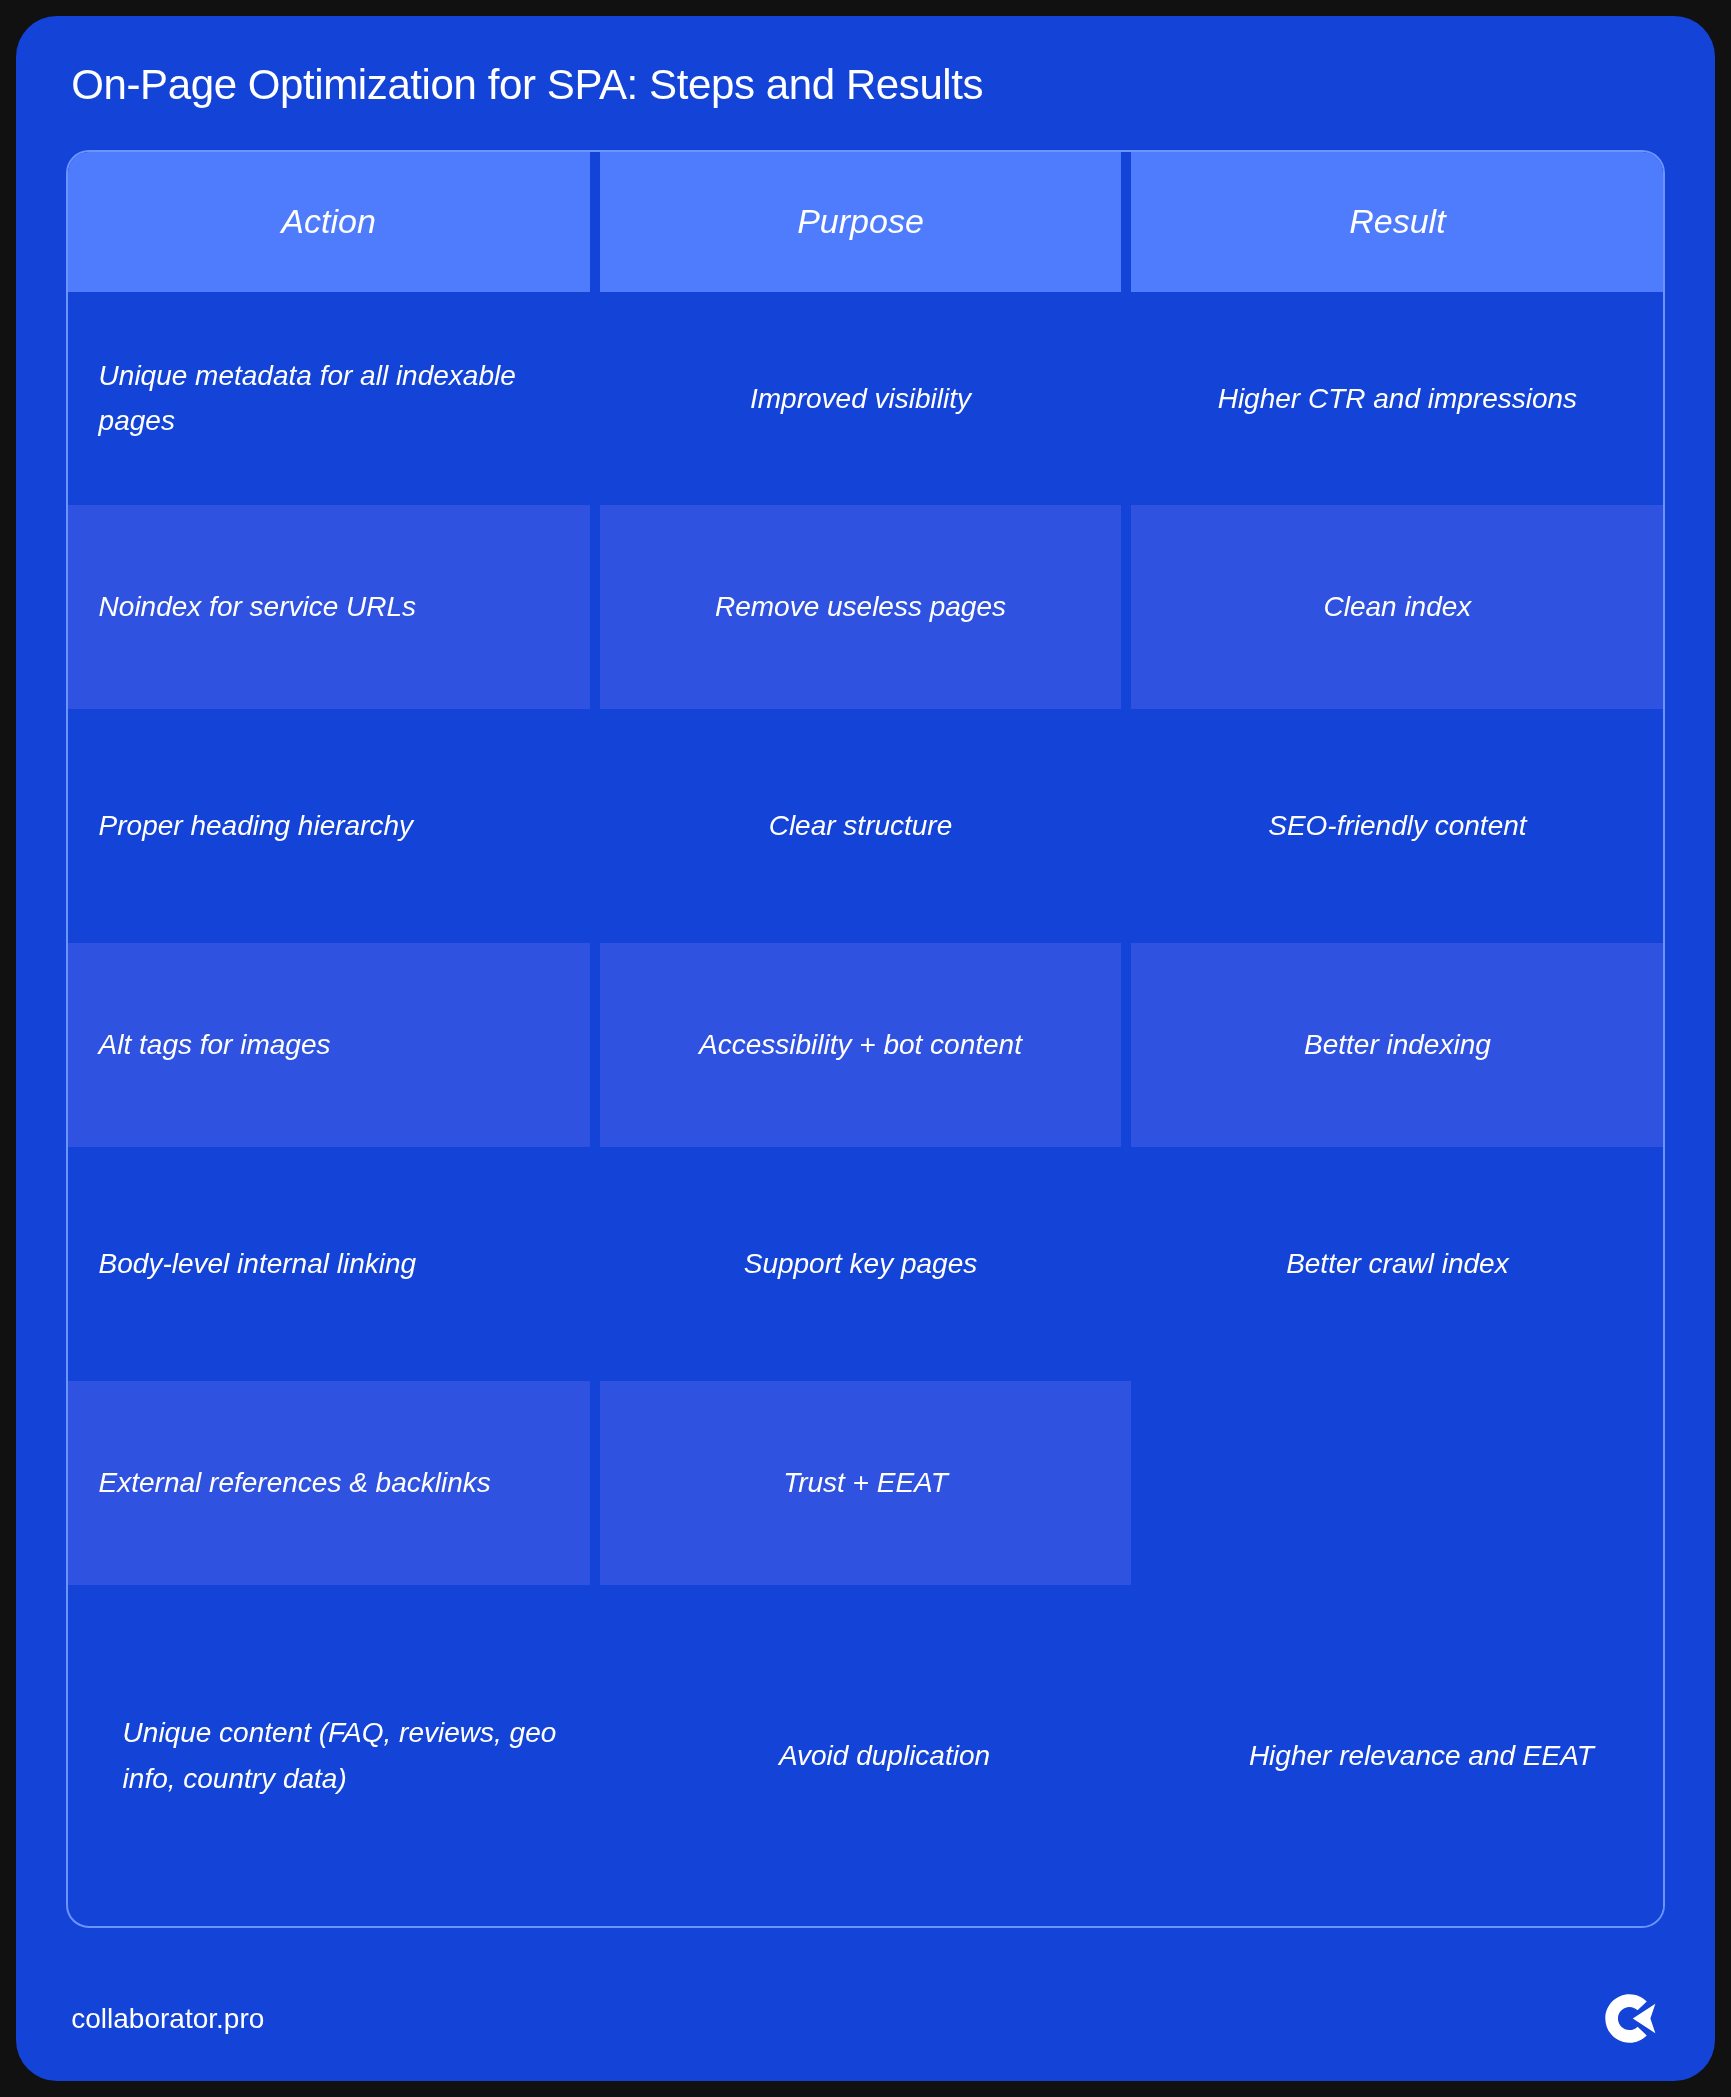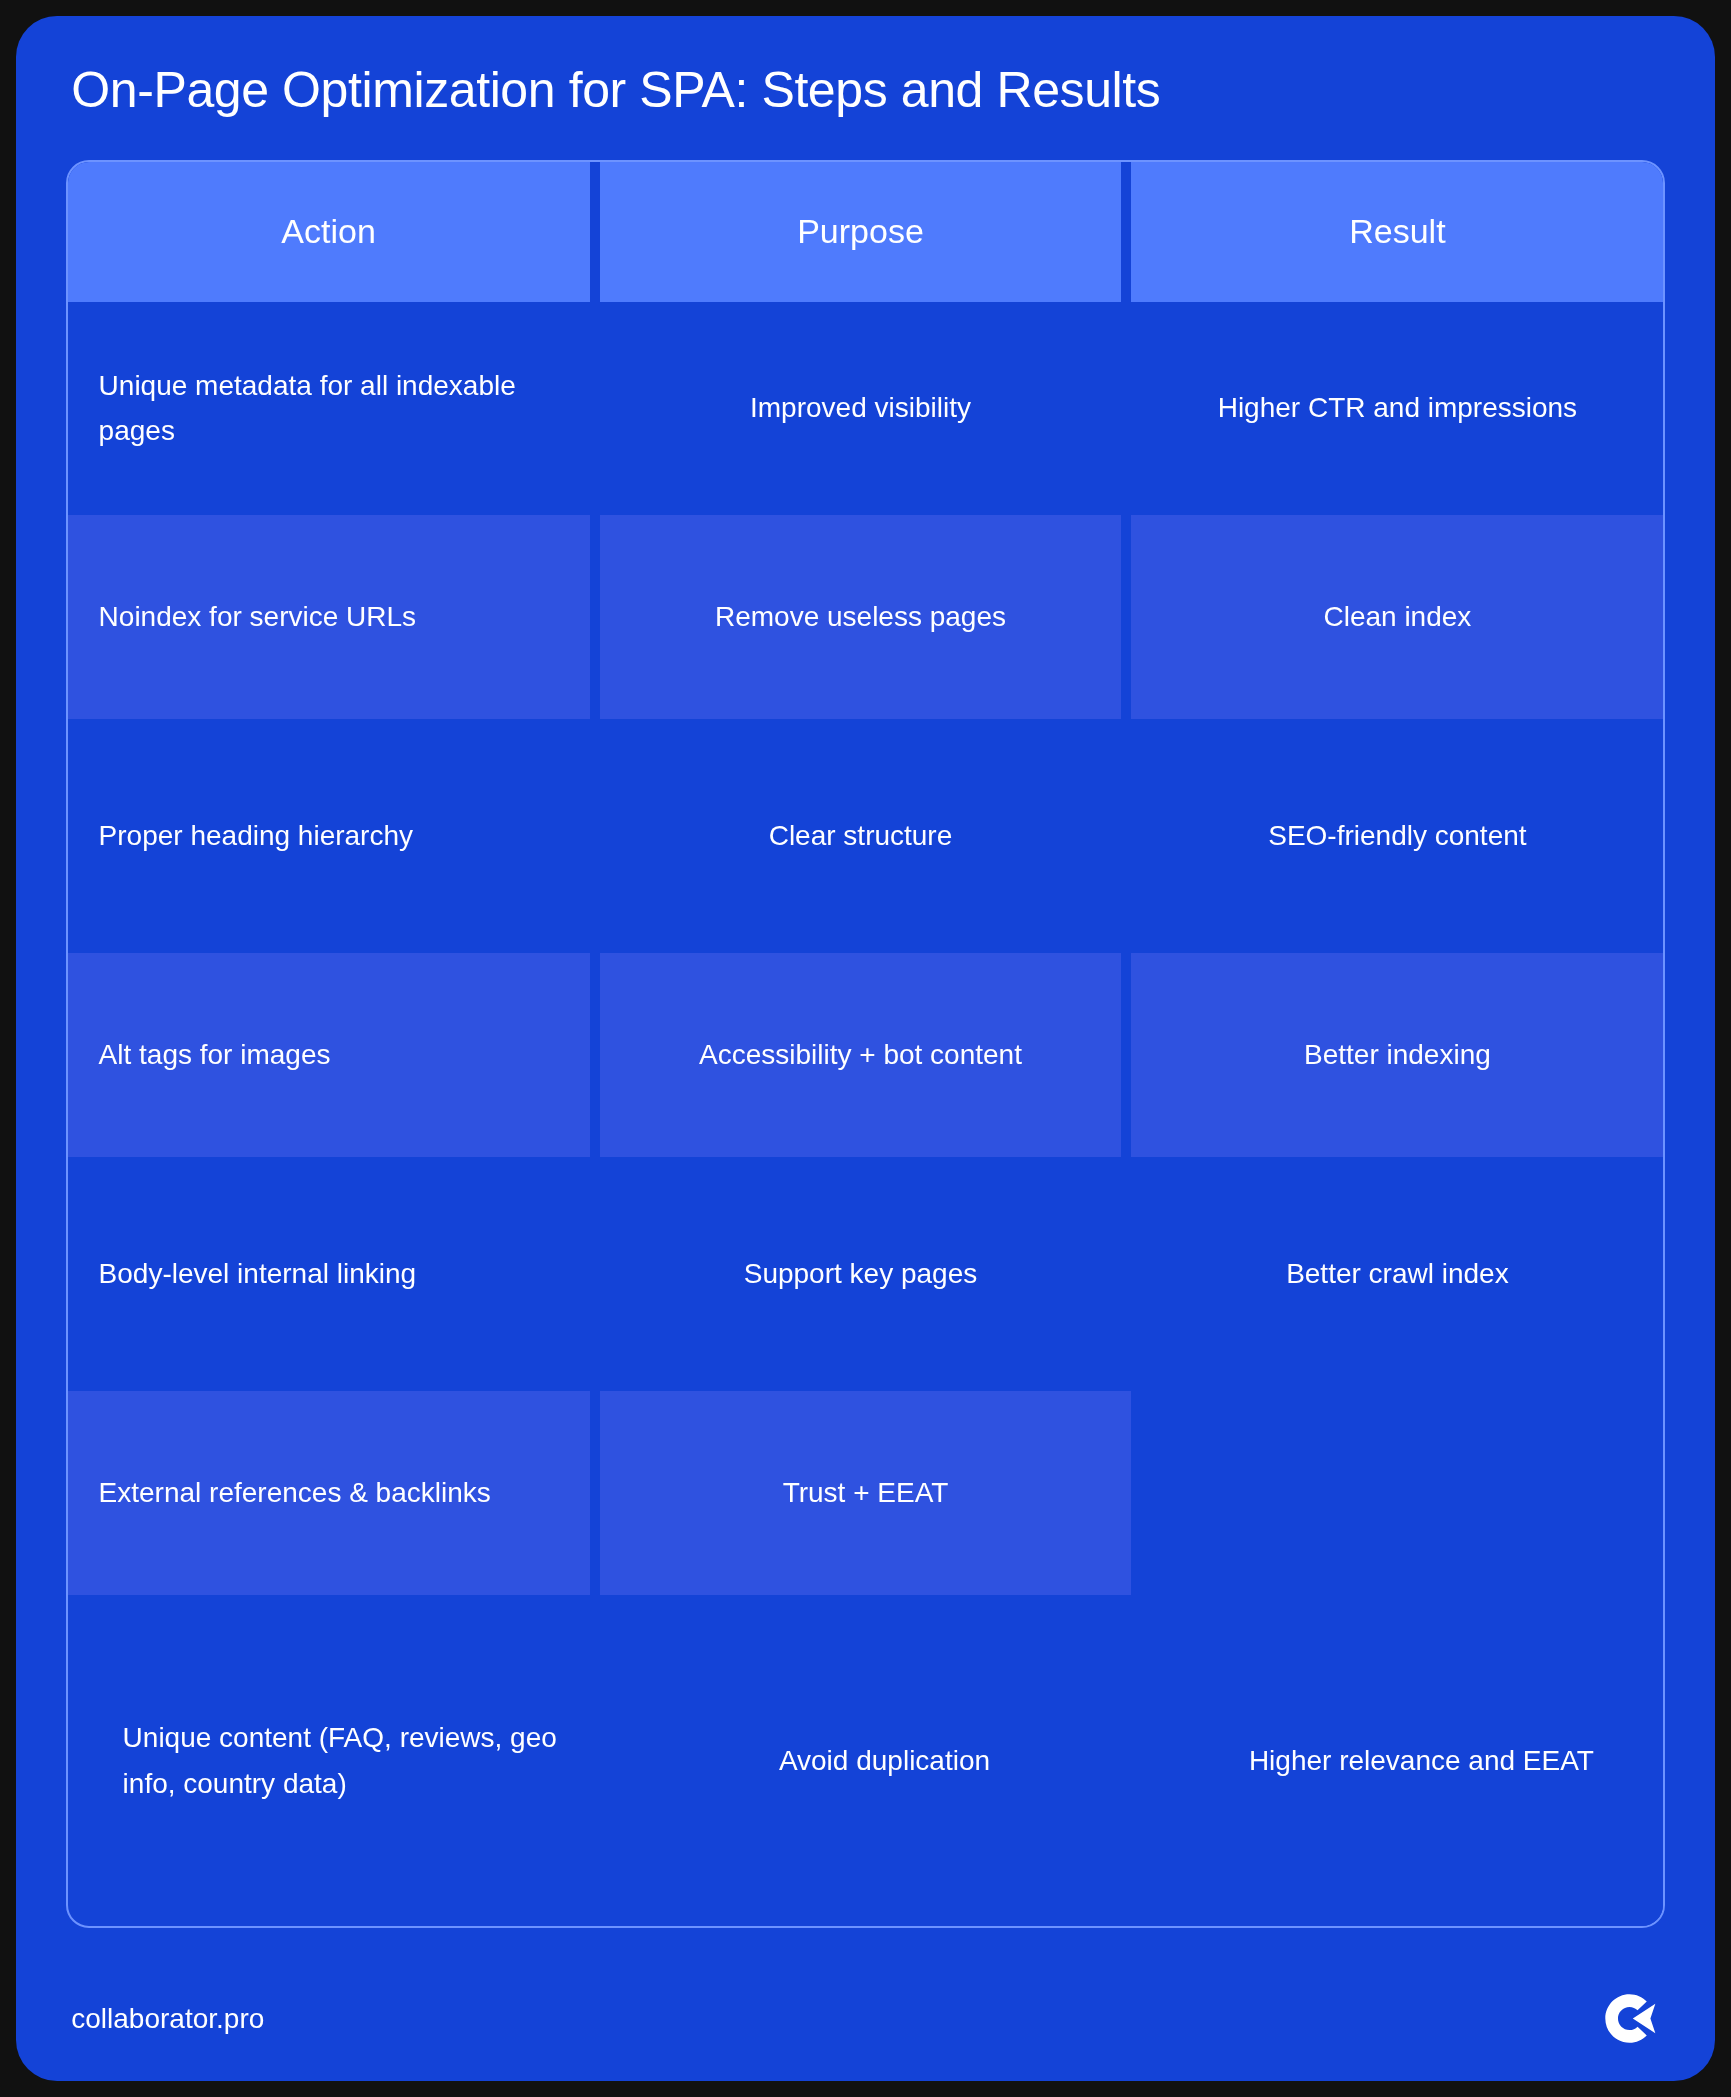--- a/index.html
+++ b/index.html
@@ -27,21 +27,21 @@
     background: #1443d7;
     border-radius: 41px;
     padding: 44px 50px 0 50px;
     display: flex;
     flex-direction: column;
     overflow: hidden;
   }
 
   #page-title {
     color: #ffffff;
-    font-size: 50px;
+    font-size: 42px;
     font-weight: 500;
     letter-spacing: -0.4px;
     line-height: 1.2;
     padding-left: 5.7px;
     margin-bottom: 40px;
     white-space: nowrap;
   }
 
   #table-wrap {
     flex: 1 1 auto;
@@ -62,20 +62,21 @@
 
   .t-cell {
     flex: 0 0 33.3333%;
     width: 33.3333%;
     display: flex;
     align-items: center;
     color: #ffffff;
     font-size: 28px;
     line-height: 1.62;
     font-weight: 400;
+    font-style: italic;
   }
 
   
   .t-row.header .t-cell {
     background: #4f7bfd;
     height: 140px;
     justify-content: center;
     font-size: 34px;
     font-weight: 400;
     border-right: 10px solid #1443d7;

